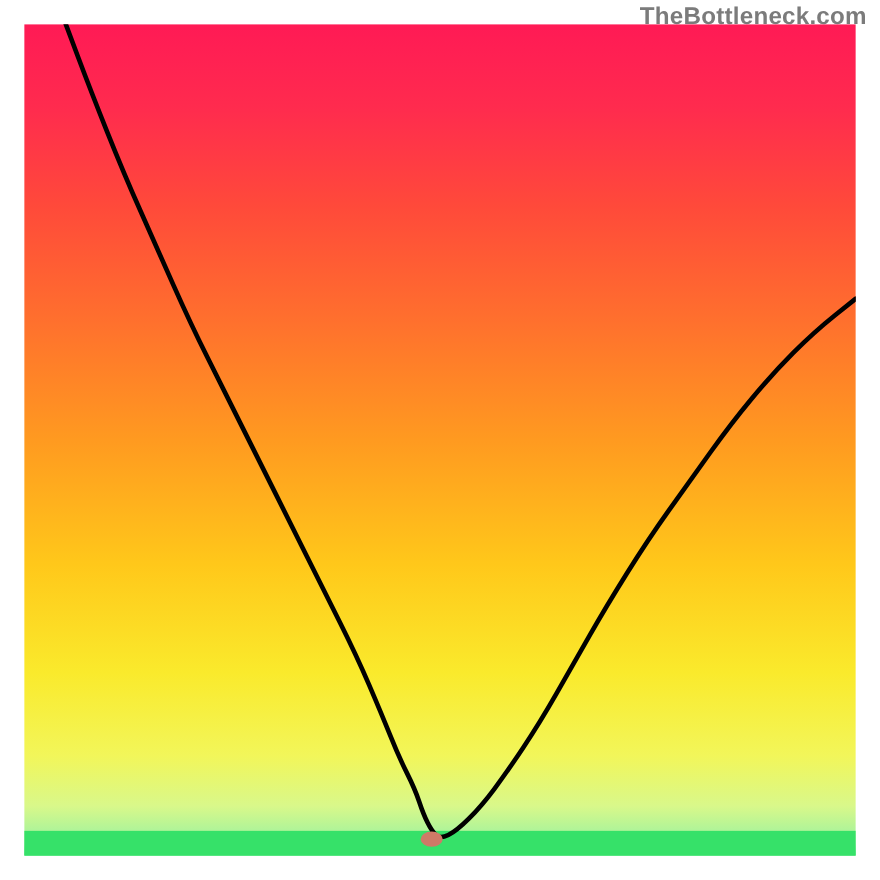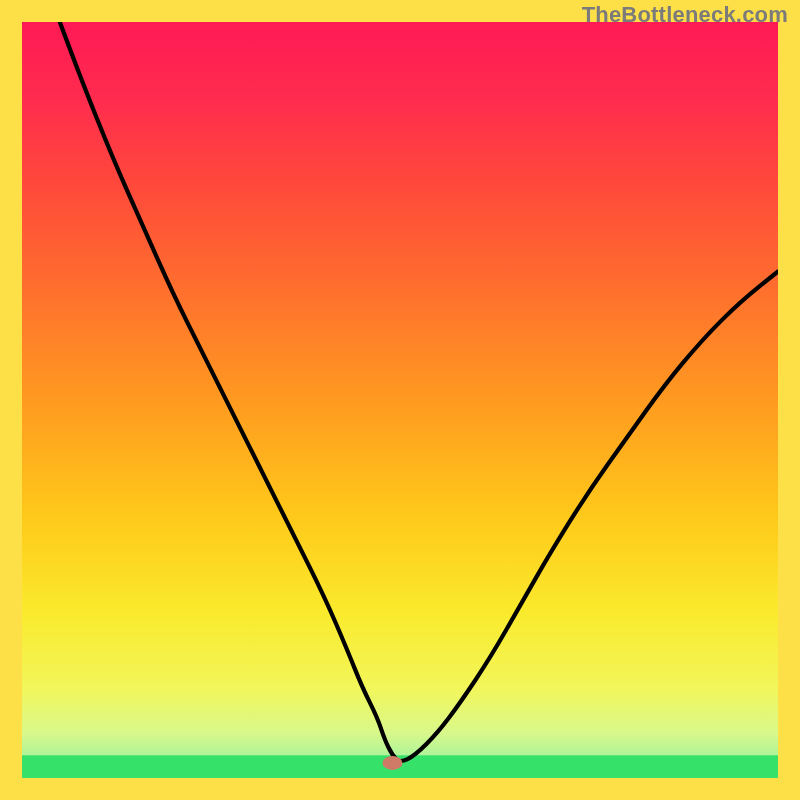--- a/index.html
+++ b/index.html
@@ -9,21 +9,21 @@
     height: 800px;
     overflow: hidden;
     background: #000;
   }
   .frame {
     position: absolute;
     left: 0;
     top: 0;
     width: 800px;
     height: 800px;
-    background: #fde047;
+    background: #ffffff;
   }
   .watermark {
     position: absolute;
     top: 2px;
     right: 12px;
     font-family: Arial, Helvetica, sans-serif;
     font-size: 22px;
     font-weight: 600;
     color: #7b7b7b;
     letter-spacing: 0.2px;

